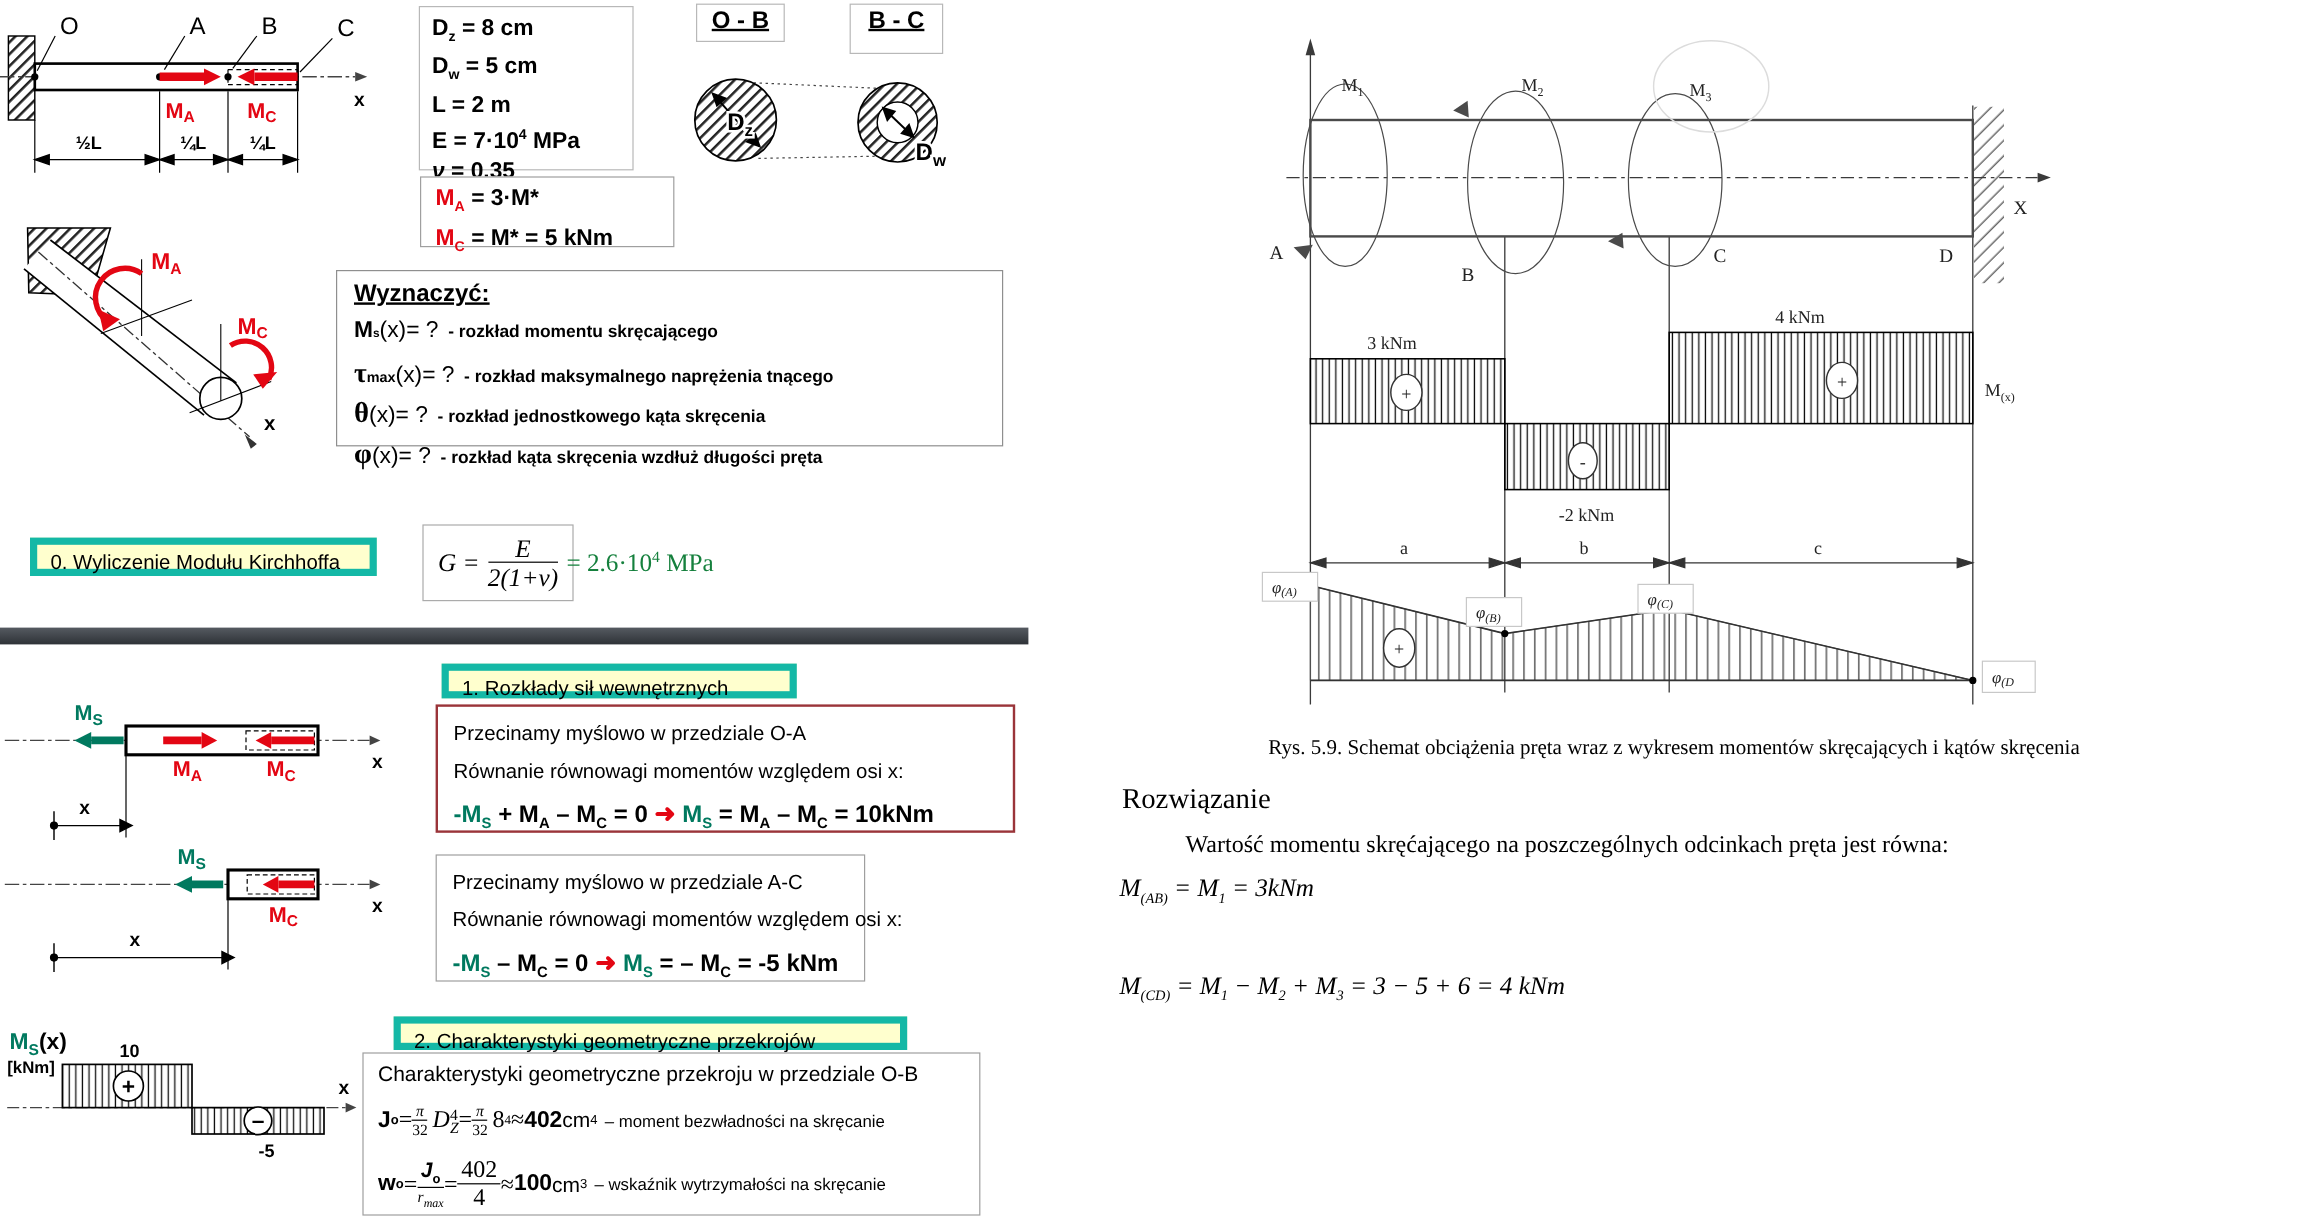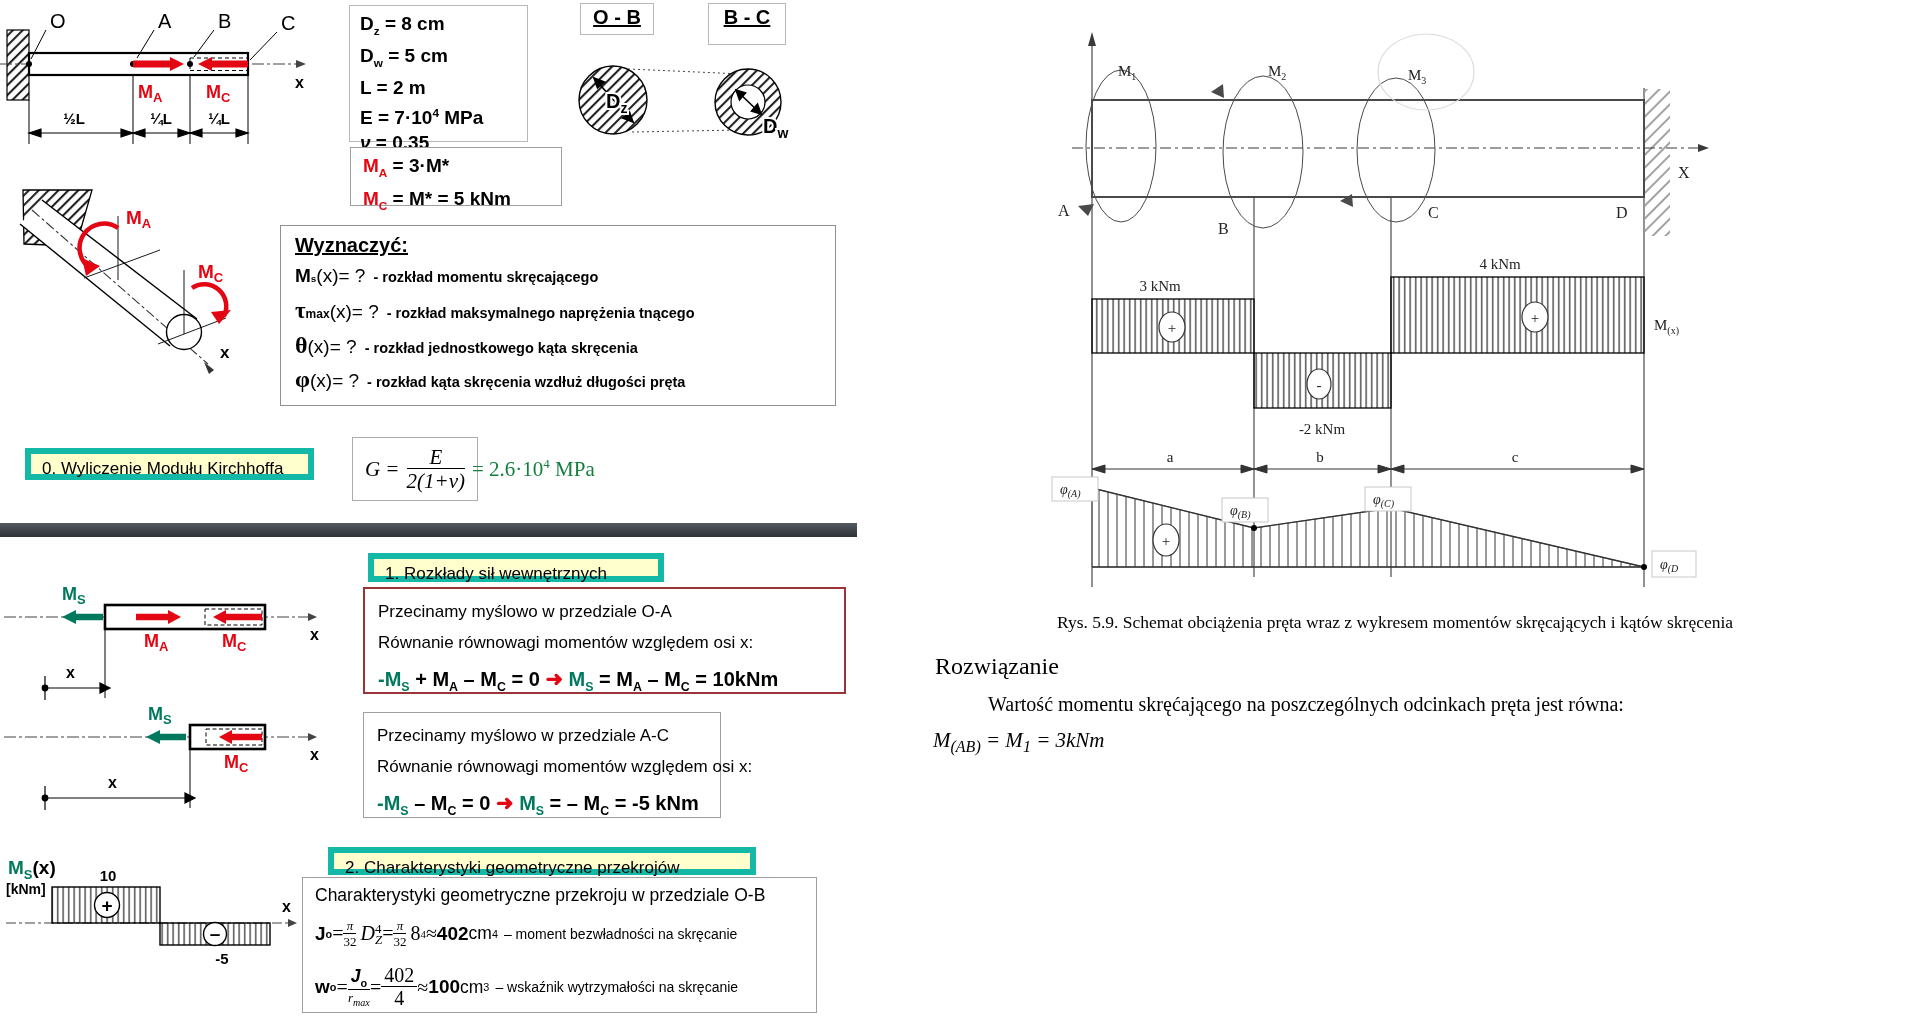--- a/index.html
+++ b/index.html
@@ -19,21 +19,21 @@
   .given{left:349px;top:5px;width:179px;height:137px;border:1.5px solid #b8b8b8;
          padding:5px 10px;font-size:19px;font-weight:bold;line-height:25px;white-space:nowrap;}
   
   .seclab{position:absolute;border:1px solid #b8b8b8;background:#fff;font-size:20px;font-weight:bold;
           text-align:center;box-sizing:border-box;padding-top:2px;}
   .seclab span{text-decoration:underline;}
   
   .mbox{left:350px;top:147px;width:212px;height:59px;border:1.5px solid #9f9f9f;
         padding:5px 12px;font-size:19px;font-weight:bold;line-height:26px;white-space:nowrap;}
   
-  .tasks{left:280px;top:225px;width:556px;height:181px;border:1.5px solid #8f8f8f;padding:8px 14px;}
+  .tasks{left:280px;top:225px;width:556px;height:147px;border:1.5px solid #8f8f8f;padding:8px 14px;}
   .tasks .tt{font-size:20px;font-weight:bold;text-decoration:underline;margin-bottom:8px;}
   .trow{height:34px;display:flex;align-items:baseline;white-space:nowrap;}
   .sym-m{font-size:19px;font-weight:bold;}
   .sym-g{font-family:"Liberation Serif",serif;font-size:24px;font-weight:bold;line-height:1;}
   .tmid{font-size:19px;}
   .tdesc{font-size:14.5px;font-weight:bold;margin-left:8px;}
   
   .step0{left:25px;top:448px;width:289px;height:32px;}
   .gbox{position:absolute;left:352px;top:437px;width:126px;height:64px;border:1.5px solid #ababab;
         background:#fff;display:flex;align-items:center;justify-content:center;gap:7px;
@@ -63,21 +63,21 @@
   .fsym{font-size:19px;font-weight:bold;}
   .fser{font-family:"Liberation Serif",serif;font-size:20px;}
   .fsm{font-size:13px;font-family:"Liberation Serif",serif;}
   .fdesc{font-size:14px;margin-left:6px;}
   
   .caption{position:absolute;left:880px;top:612px;width:1030px;text-align:center;
            font-family:"Liberation Serif",serif;font-size:17.5px;}
   .soltitle{position:absolute;left:935px;top:653px;font-family:"Liberation Serif",serif;font-size:24px;}
   .solintro{position:absolute;left:988px;top:693px;font-family:"Liberation Serif",serif;font-size:20px;}
   .soleq{position:absolute;font-family:"Liberation Serif",serif;font-style:italic;font-size:21px;white-space:nowrap;}
-  .soleq sub{font-size:16px;font-style:italic;}
+  .soleq sub{font-size:12px;font-style:italic;}
   
   text{font-family:"Liberation Sans",sans-serif;}
   .st{font-family:"Liberation Serif",serif;fill:#222;}
 </style>
 </head>
 <body>
 
 <svg width="0" height="0" style="position:absolute" aria-hidden="true">
   <defs>
     <pattern id="hd" patternUnits="userSpaceOnUse" width="7" height="7" patternTransform="rotate(45)">
@@ -494,14 +494,17 @@
   </svg>
 
   <div class="caption">Rys. 5.9. Schemat obciążenia pręta wraz z wykresem momentów skręcających i kątów skręcenia</div>
 
   <div class="soltitle">Rozwiązanie</div>
   <div class="solintro">Wartość momentu skręćającego na poszczególnych odcinkach pręta jest równa:</div>
 
   <div class="soleq" style="left:933px;top:728px">
     <span>M</span><sub>(AB)</sub><span> = M</span><sub>1</sub><span> = 3kNm</span>
   </div>
+  <div class="soleq" style="left:933px;top:809px">
+    <span>M</span><sub>(CD)</sub><span> = M</span><sub>1</sub><span> − M</span><sub>2</sub><span> + M</span><sub>3</sub><span> = 3 − 5 + 6 = 4 kNm</span>
+  </div>
 
 </div>
 
 </body></html>

